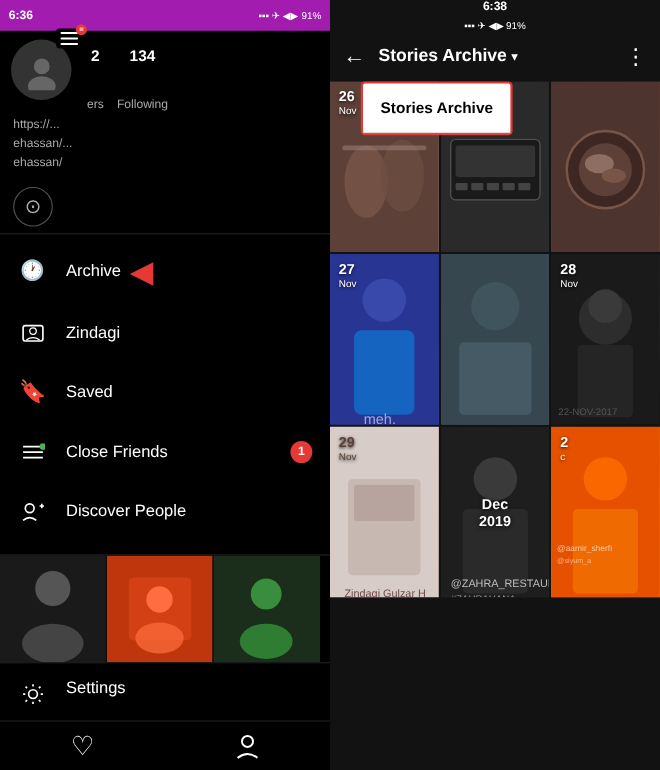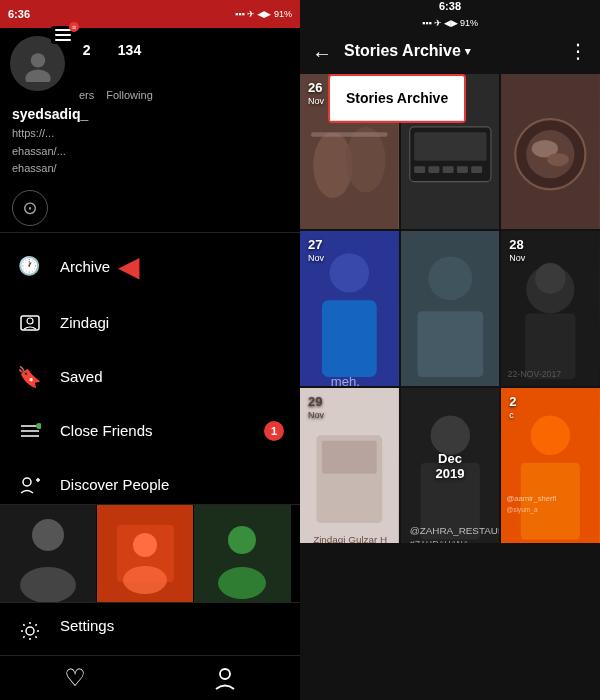--- a/index.html
+++ b/index.html
@@ -18,21 +18,21 @@
       height: 700px;
       background: #000;
       display: flex;
       flex-direction: column;
       position: relative;
     }
 
     
     .status-bar-left {
       height: 28px;
-      background: #b91c1c;
+      background: #a21caf;
       display: flex;
       align-items: center;
       justify-content: space-between;
       padding: 0 8px;
       font-size: 10px;
       color: #fff;
     }
     .status-bar-left .time { font-weight: bold; font-size: 11px; }
     .status-bar-left .icons { display: flex; gap: 3px; align-items: center; font-size: 9px; }
     .avatar-container {
@@ -322,23 +322,20 @@
         <span class="stat-number">2</span>
         <span class="stat-label">ers</span>
       </div>
       <div class="stat-item">
         <span class="stat-number">134</span>
         <span class="stat-label">Following</span>
       </div>
     </div>
   </div>
 
-  <div style="padding: 0 12px 2px;">
-    <span class="username">syedsadiq_</span>
-  </div>
 
   <div style="padding: 0 12px 6px;">
     <div class="profile-link">https://...</div>
     <div class="profile-link">ehassan/...</div>
     <div class="profile-link">ehassan/</div>
   </div>
 
   <div style="padding: 6px 12px 6px;">
     <div style="width:36px; height:36px; border:1.5px solid #555; border-radius:50%; display:flex; align-items:center; justify-content:center; color:#aaa; font-size:18px;">⊙</div>
   </div>

